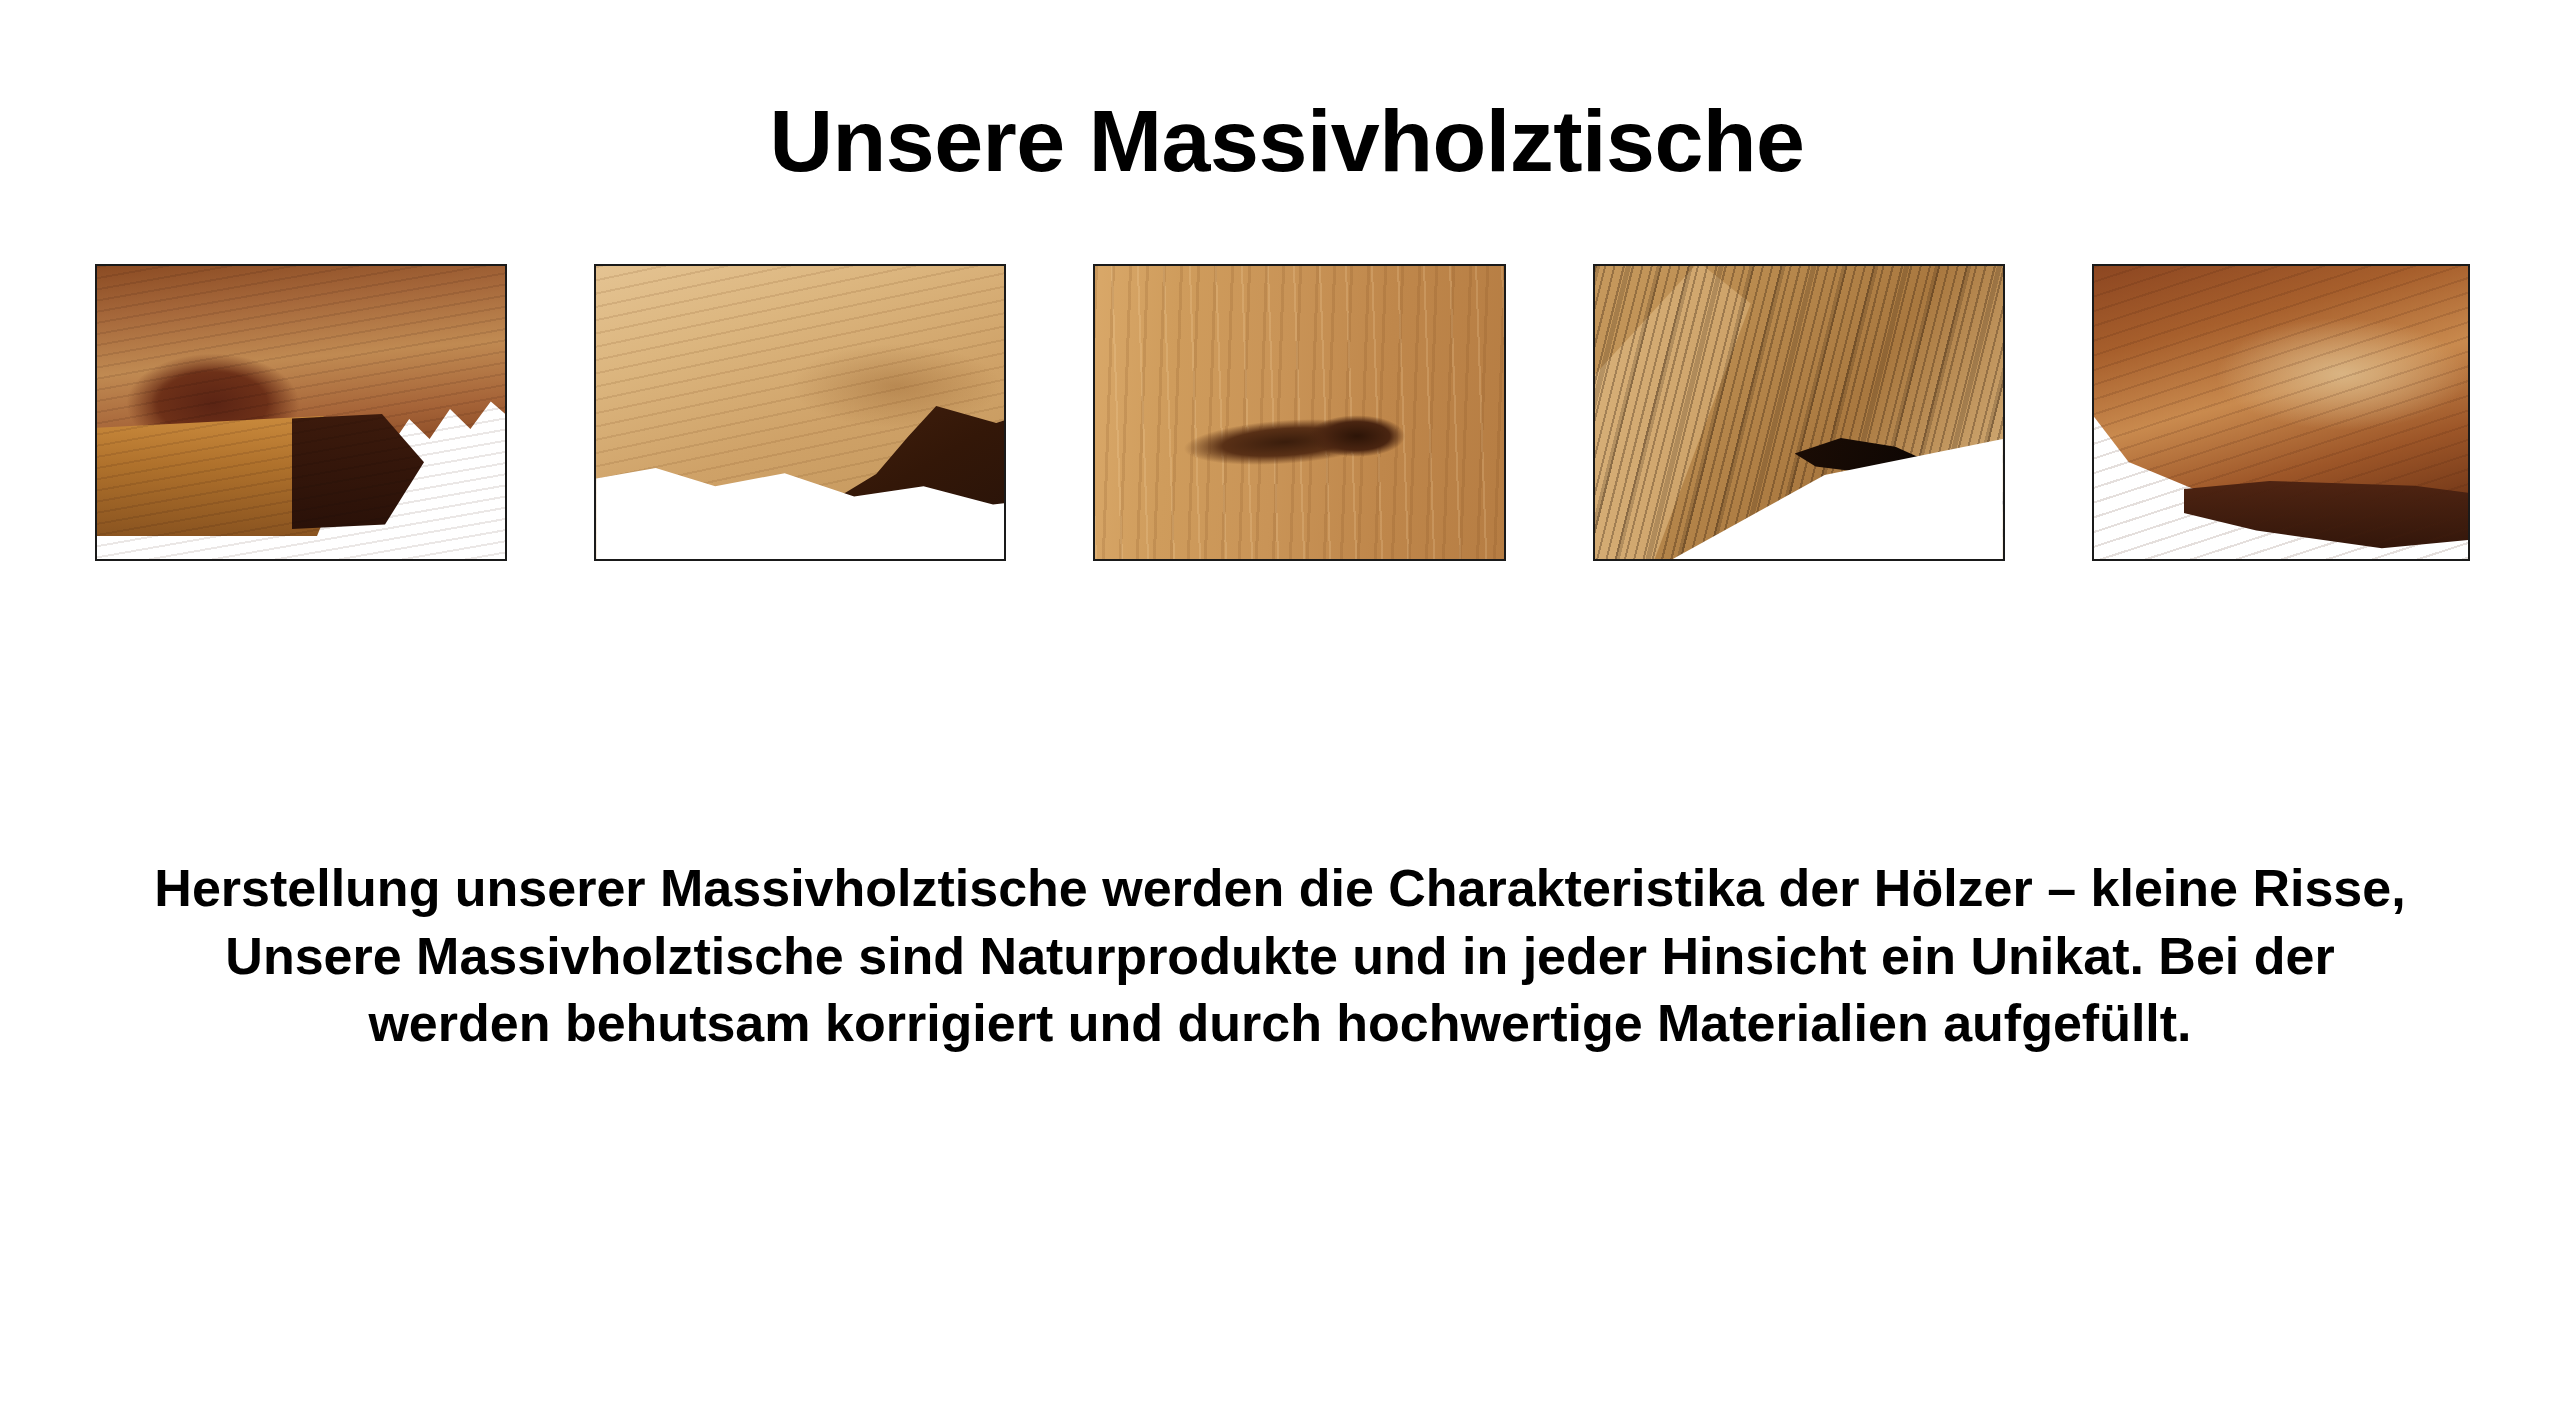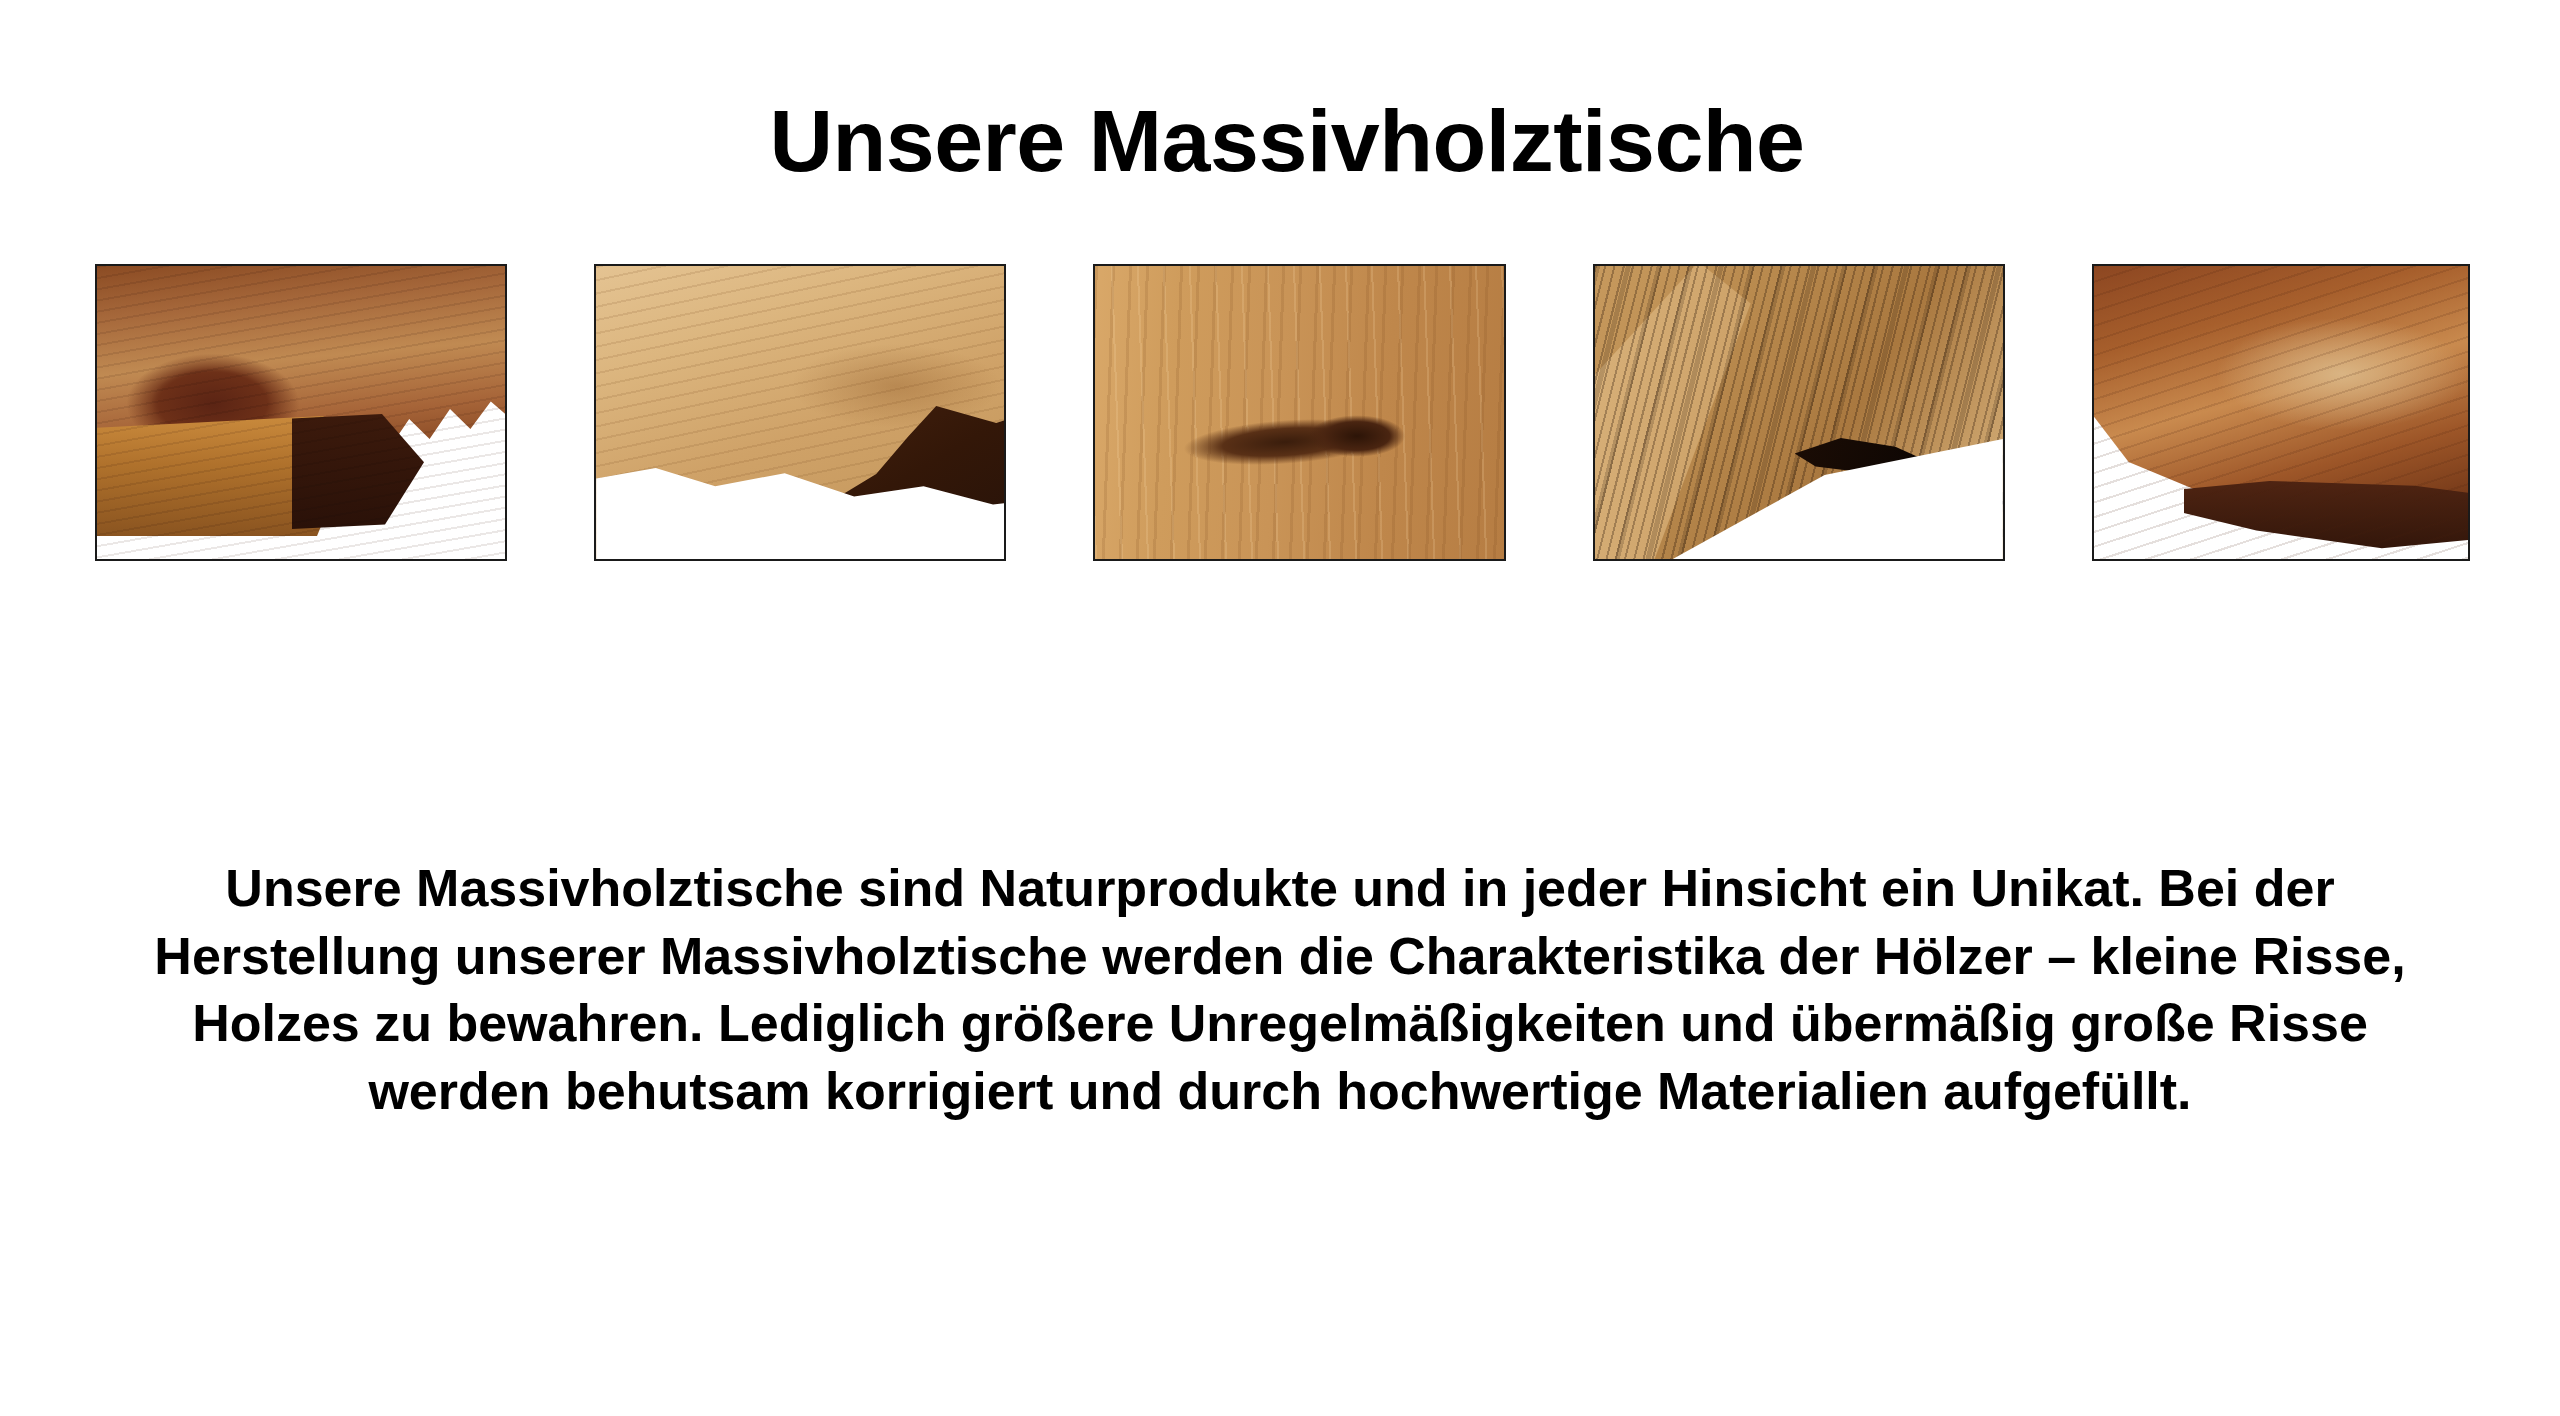--- a/index.html
+++ b/index.html
@@ -302,19 +302,18 @@
       <div class="inner p5-bg">
         <div class="p5-slab"></div>
         <div class="p5-edge"></div>
         <div class="p5-grain"></div>
       </div>
     </figure>
 
   </div>
 
   <div class="body-copy">
+    <p>Herstellung unserer Massivholztische werden die Charakteristika der Hölzer – kleine Risse,</p>
     <p>Unsere Massivholztische sind Naturprodukte und in jeder Hinsicht ein Unikat. Bei der</p>
-    <p>Herstellung unserer Massivholztische werden die Charakteristika der Hölzer – kleine Risse,</p>
-    <p>Holzes zu bewahren. Lediglich größere Unregelmäßigkeiten und übermäßig große Risse</p>
     <p>werden behutsam korrigiert und durch hochwertige Materialien aufgefüllt.</p>
   </div>
 
 </div>
 
 </body></html>

